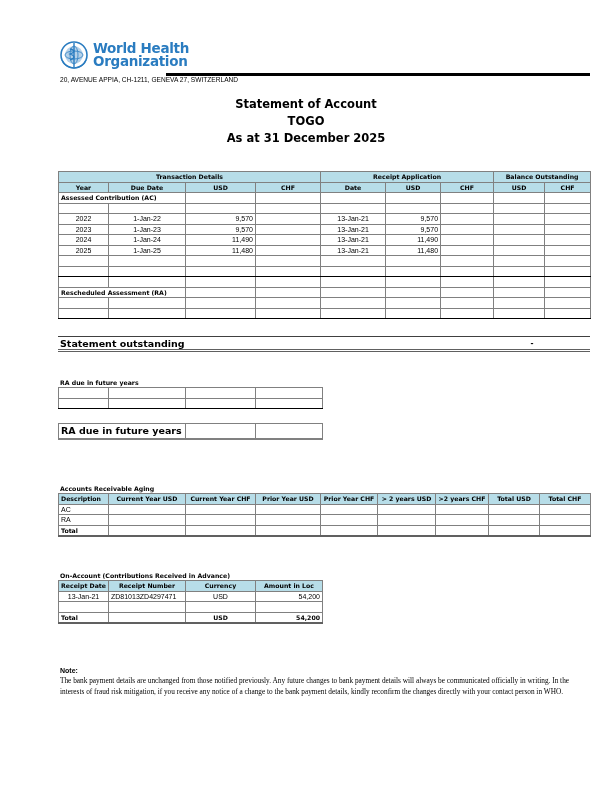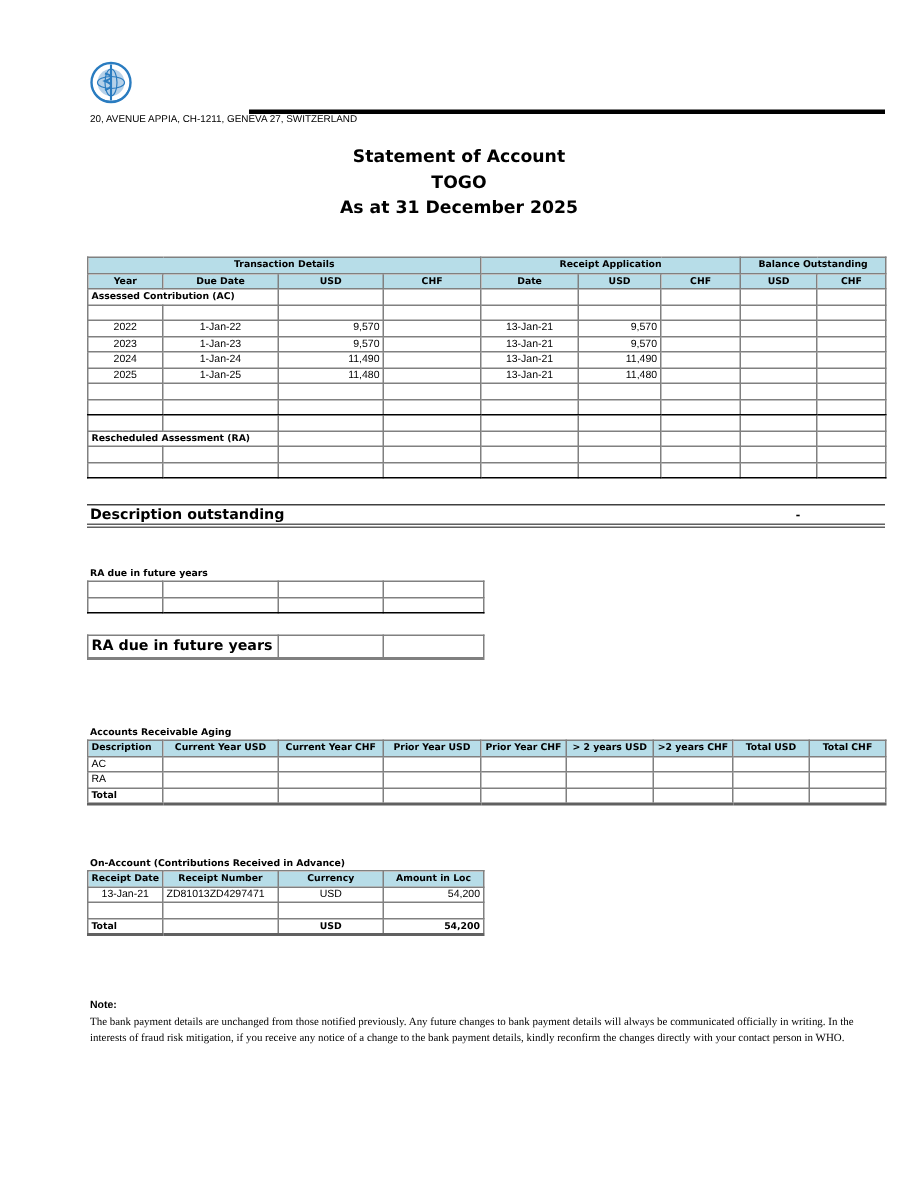--- a/index.html
+++ b/index.html
@@ -51,20 +51,24 @@
 <div class="logo">
   <svg class="logo-emblem" viewBox="0 0 30 30">
     <circle cx="15" cy="15" r="13" fill="none" stroke="#2a7cc0" stroke-width="1.6"></circle>
     <circle cx="15" cy="15" r="9" fill="#2a7cc0" opacity="0.35"></circle>
     <ellipse cx="15" cy="15" rx="9" ry="4" fill="none" stroke="#2a7cc0" stroke-width="0.8"></ellipse>
     <ellipse cx="15" cy="15" rx="4" ry="9" fill="none" stroke="#2a7cc0" stroke-width="0.8"></ellipse>
     <line x1="15" y1="3" x2="15" y2="27" stroke="#2a7cc0" stroke-width="1.4"></line>
     <path d="M11 9 Q19 11 11 14 Q19 17 11 20" fill="none" stroke="#2a7cc0" stroke-width="1.3"></path>
     <path d="M3 20 Q6 27 15 28 Q24 27 27 20" fill="none" stroke="#2a7cc0" stroke-width="1.2"></path>
   </svg>
+  <div class="logo-text">
+    <div>World Health</div>
+    <div>Organization</div>
+  </div>
 </div>
 <div class="header-rule"></div>
 <div class="address">20, AVENUE APPIA, CH-1211, GENEVA 27, SWITZERLAND</div>
 
 <div class="title-block" style="left:-19px;">
   <div>Statement of Account</div>
   <div>TOGO</div>
   <div>As at 31 December 2025</div>
 </div>
 
@@ -224,21 +228,21 @@
         <td></td>
         <td></td>
         <td></td>
         <td></td>
         <td></td>
       </tr>
 </tbody>
   </table>
 
 <div class="recv-bar">
-  <span class="recv-label">Description outstanding</span>
+  <span class="recv-label">Statement outstanding</span>
   <span class="recv-value">-</span>
 </div>
 
 <div class="section-label" style="left:60px; top:379px;">RA  due in future years</div>
 <table id="ra-table">
   <colgroup>
       <col style="width:50px">
       <col style="width:77px">
       <col style="width:70px">
       <col style="width:67px">

